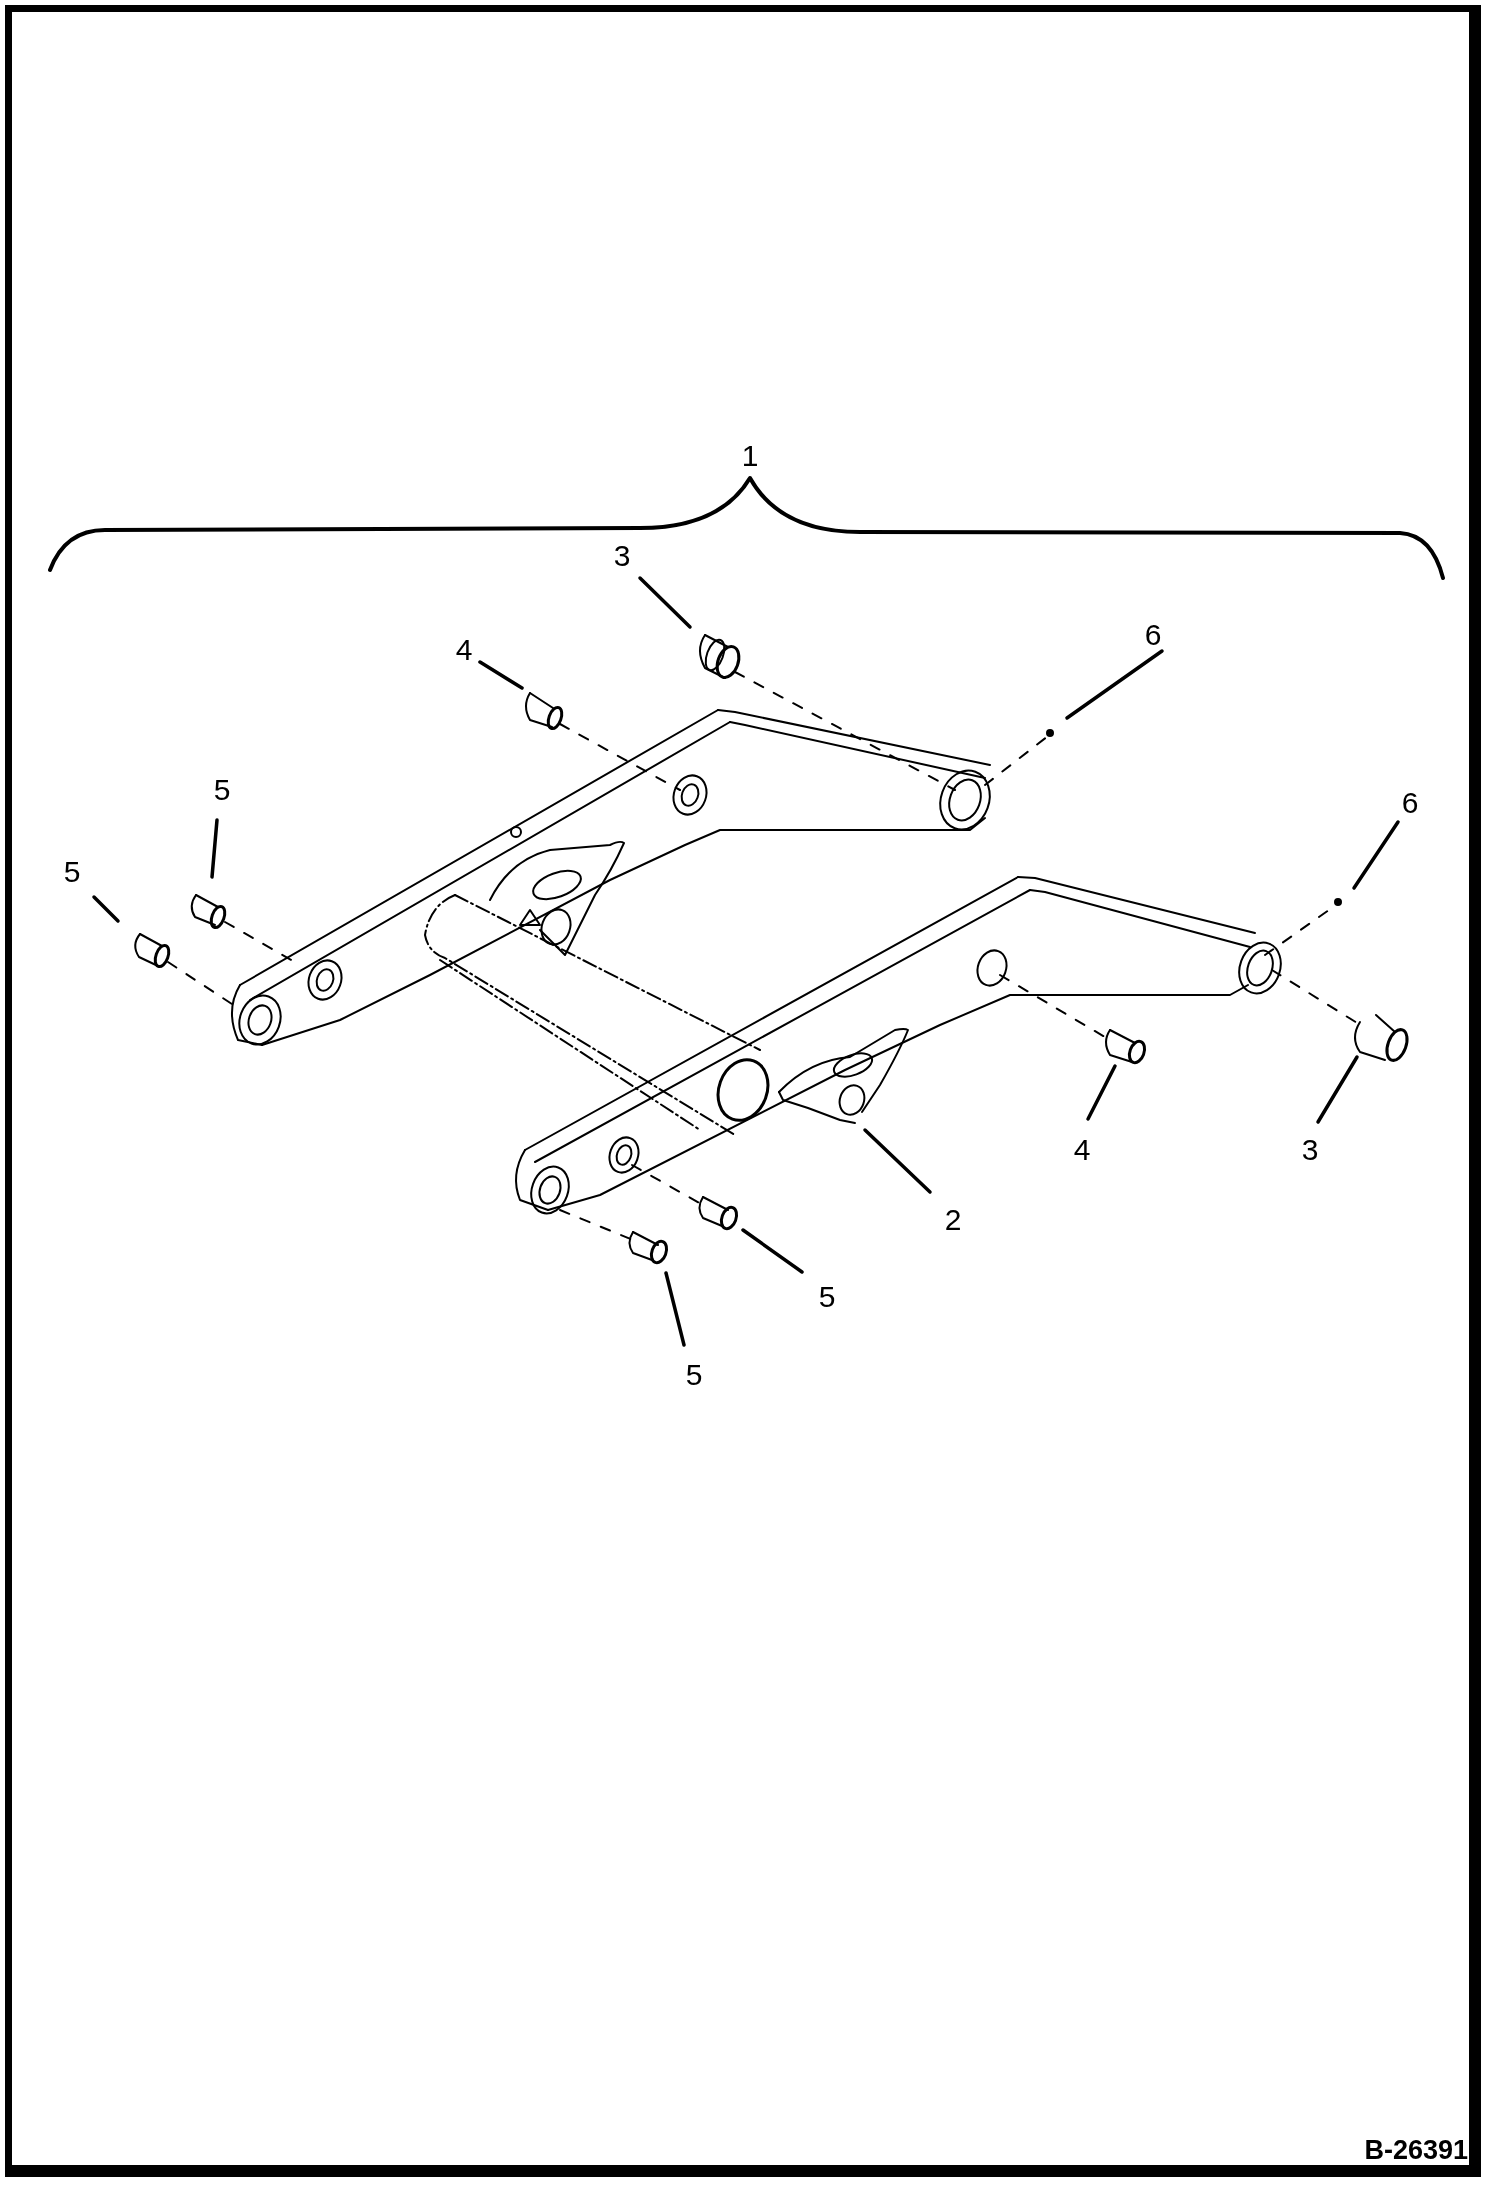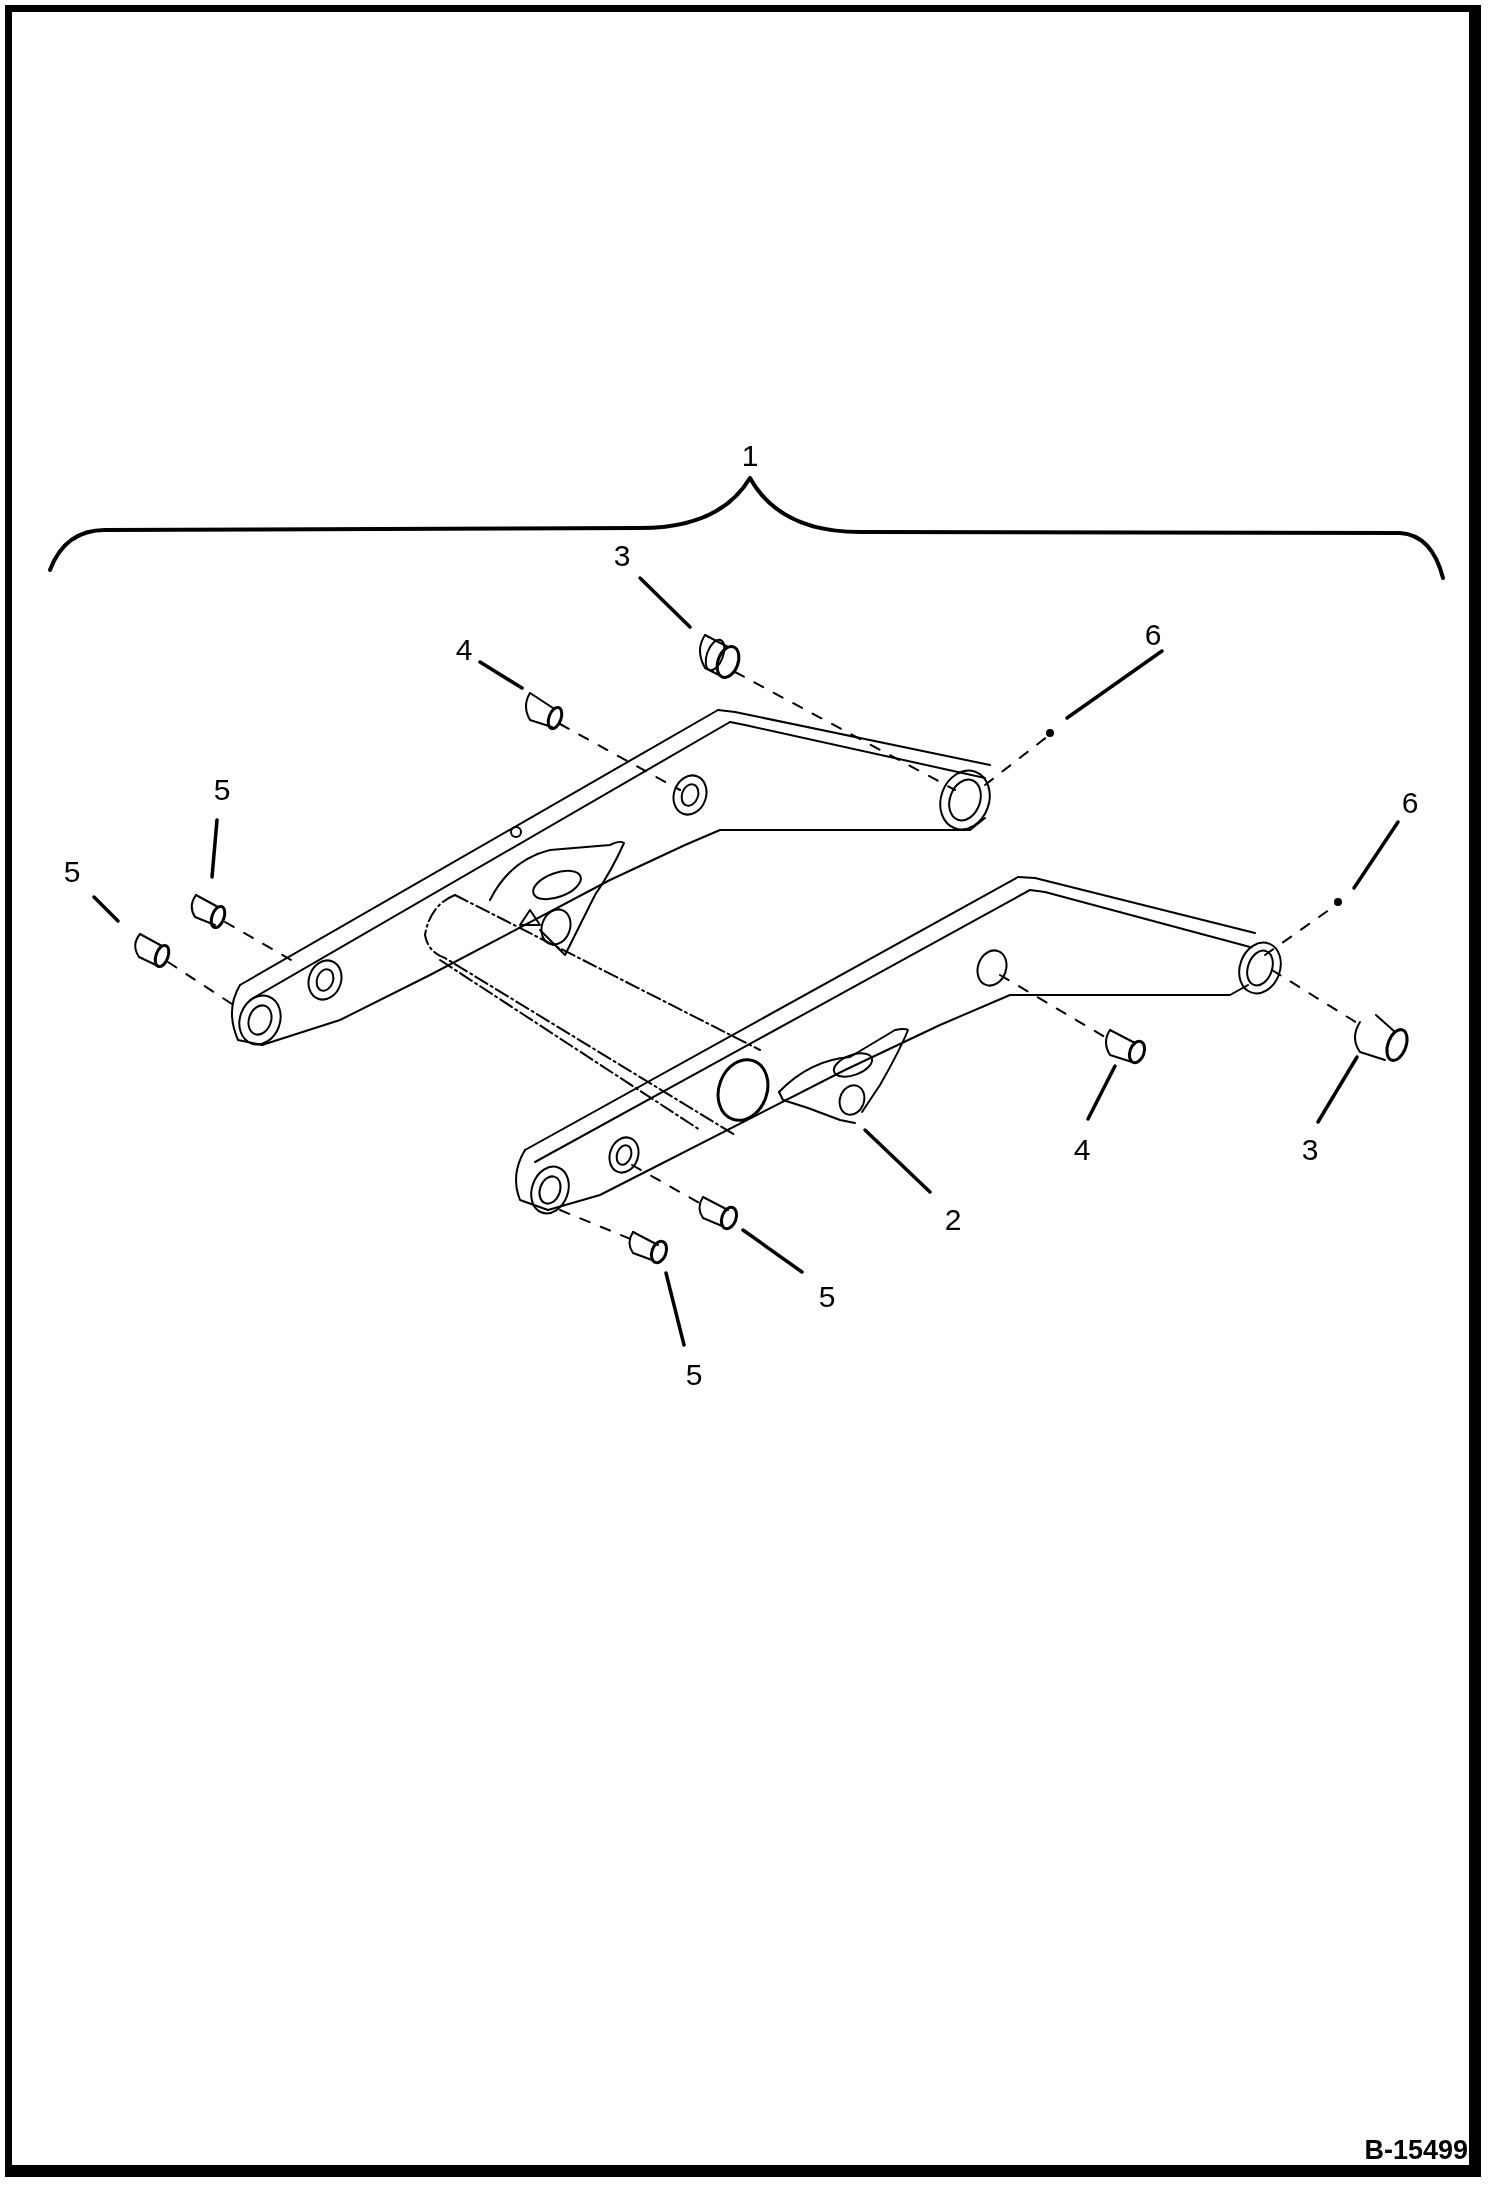--- a/index.html
+++ b/index.html
@@ -172,13 +172,13 @@
 <span class="callout" style="left:1153px;top:635px;">6</span>
 <span class="callout" style="left:222px;top:790px;">5</span>
 <span class="callout" style="left:72px;top:872px;">5</span>
 <span class="callout" style="left:1410px;top:803px;">6</span>
 <span class="callout" style="left:1082px;top:1150px;">4</span>
 <span class="callout" style="left:1310px;top:1150px;">3</span>
 <span class="callout" style="left:953px;top:1220px;">2</span>
 <span class="callout" style="left:827px;top:1297px;">5</span>
 <span class="callout" style="left:694px;top:1375px;">5</span>
 
-<span class="drawing-id">B-15499</span>
+<span class="drawing-id">B-26391</span>
 
 </body></html>

